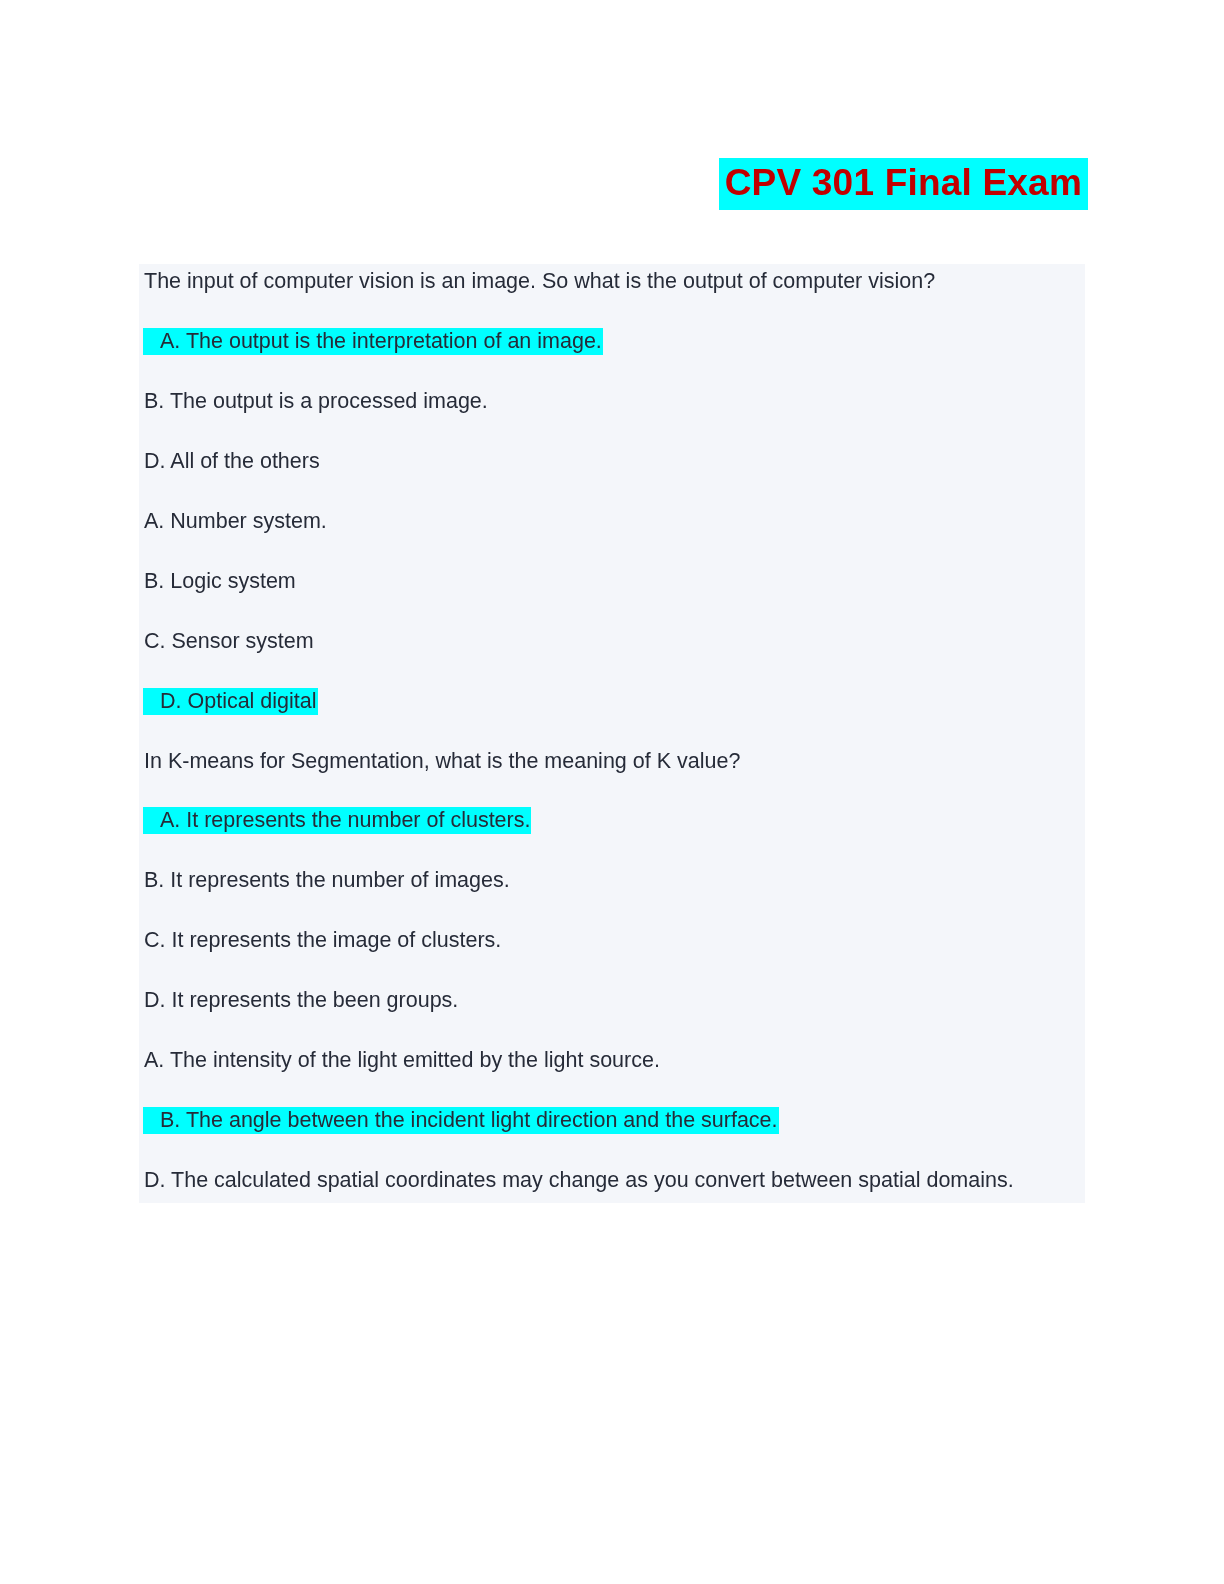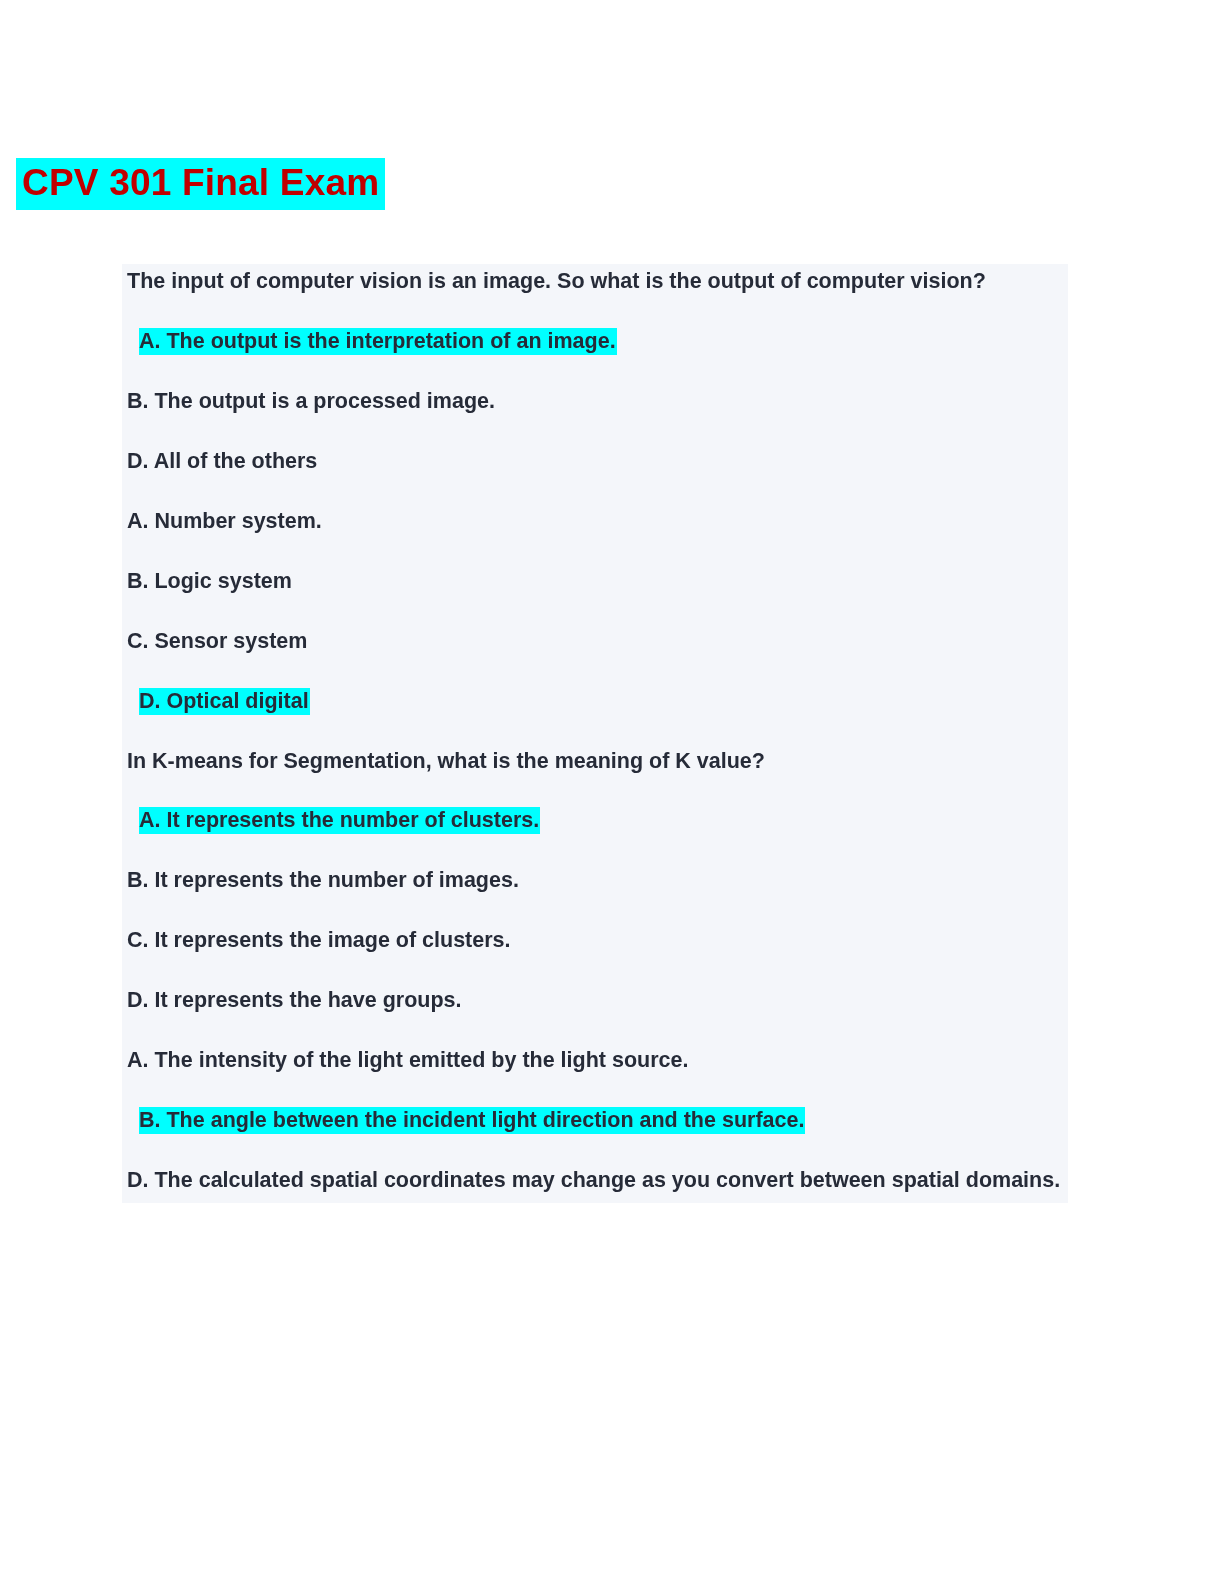--- a/index.html
+++ b/index.html
@@ -19,46 +19,45 @@
   .page {
     position: absolute;
     inset: 0;
     background: #ffffff;
   }
 
   
   .title-wrap {
     position: absolute;
     top: 133px;
-    left: 16px;
+    left: 0;
     width: 1088px;
-    text-align: left;
+    text-align: right;
   }
   .title {
     display: inline-block;
     background: #00ffff;
     color: #c00000;
     font-size: 37px;
     font-weight: bold;
     line-height: 1.27;
     letter-spacing: 0.2px;
     padding: 2px 6px 3px 6px;
     white-space: nowrap;
   }
 
   
   .content {
     position: absolute;
-    left: 122px;
+    left: 139px;
     top: 264px;
     width: 946px;
     background: #f4f6fa;
     padding: 4px 0 8px 0;
     box-sizing: border-box;
-    font-weight: bold;
   }
 
   .para {
     color: #262b38;
     font-size: 21.5px;
     line-height: 1.30;
     margin: 0;
     padding: 0 0 0 5px;
     white-space: nowrap;
   }
@@ -74,22 +73,22 @@
   .para .hl {
     background: #00ffff;
     padding: 1px 1px 2px 1px;
     box-decoration-break: clone;
     -webkit-box-decoration-break: clone;
   }
   .para.hl-line {
     padding-left: 0;
   }
   .para.hl-line .hl {
-    margin-left: 17px;
-    padding-left: 0;
+    margin-left: 4px;
+    padding-left: 17px;
   }
 
   
   .para.multi {
     line-height: 1.30;
   }
 </style>
 </head>
 <body>
 
@@ -108,20 +107,20 @@
 
     <p class="para">A. Number system.</p>
     <p class="para">B. Logic system</p>
     <p class="para">C. Sensor system</p>
     <p class="para hl-line"><span class="hl">D. Optical digital</span></p>
 
     <p class="para">In K-means for Segmentation, what is the meaning of K value?</p>
     <p class="para hl-line"><span class="hl">A. It represents the number of clusters.</span></p>
     <p class="para">B. It represents the number of images.</p>
     <p class="para">C. It represents the image of clusters.</p>
-    <p class="para">D. It represents the have groups.</p>
+    <p class="para">D. It represents the been groups.</p>
 
     <p class="para">A. The intensity of the light emitted by the light source.</p>
     <p class="para hl-line"><span class="hl">B. The angle between the incident light direction and the surface.</span></p>
     <p class="para wrap multi">D. The calculated spatial coordinates may change as you convert between spatial domains.</p>
   </div>
 
 </div>
 
 </body></html>

